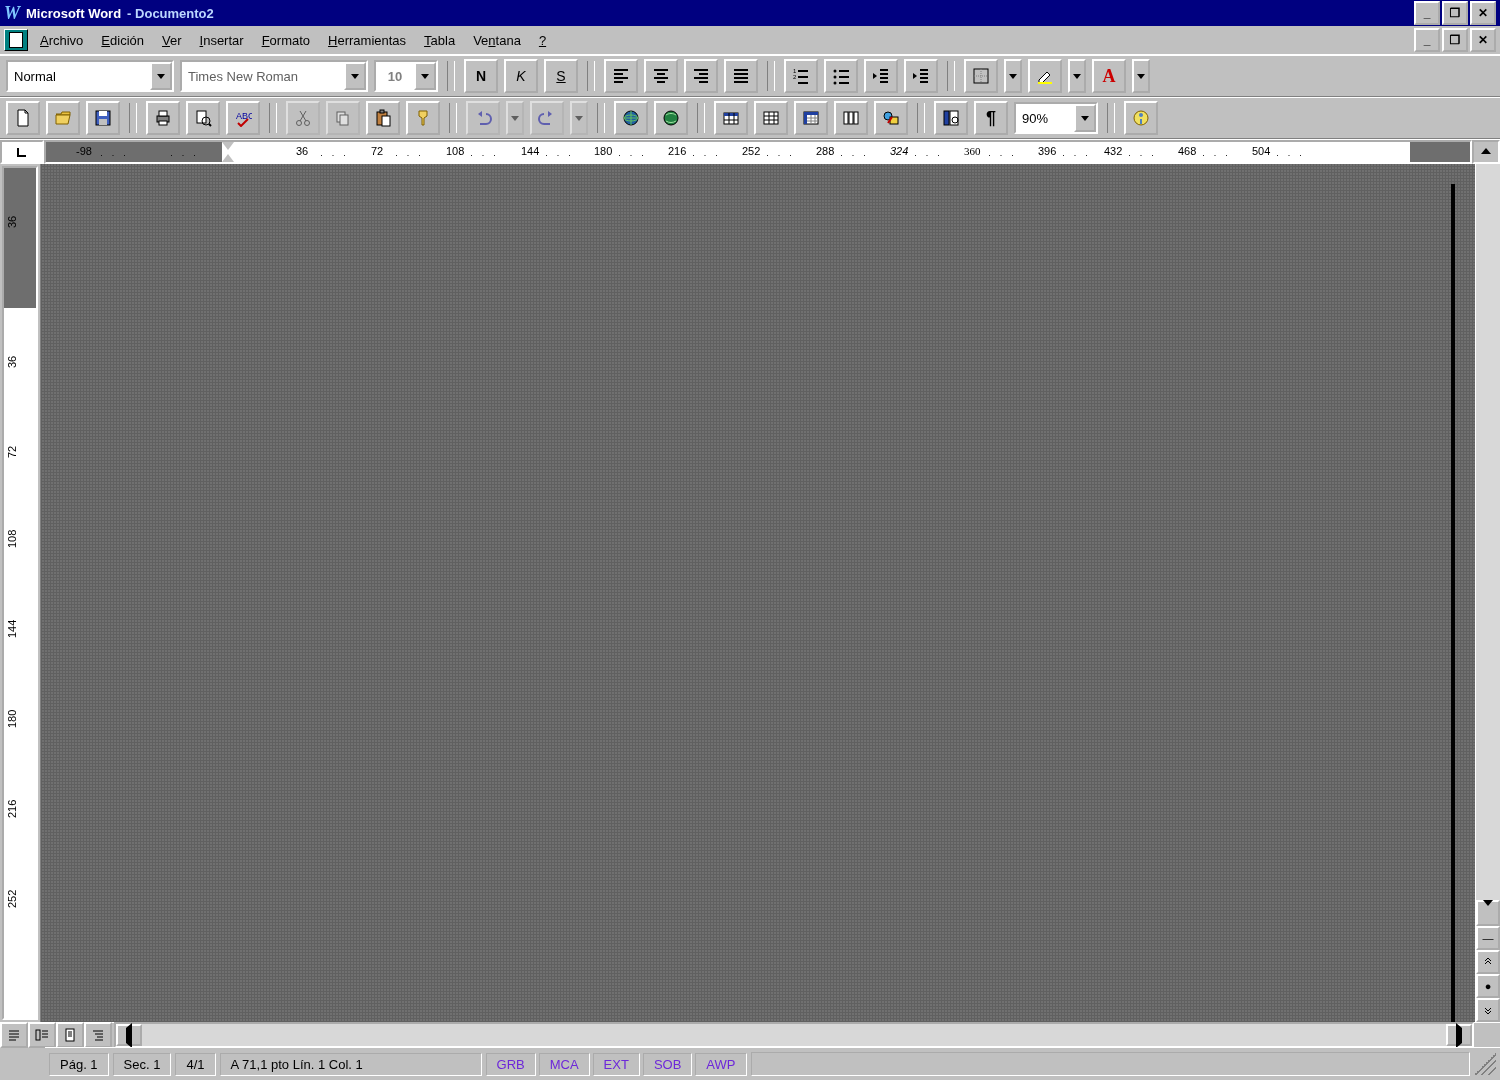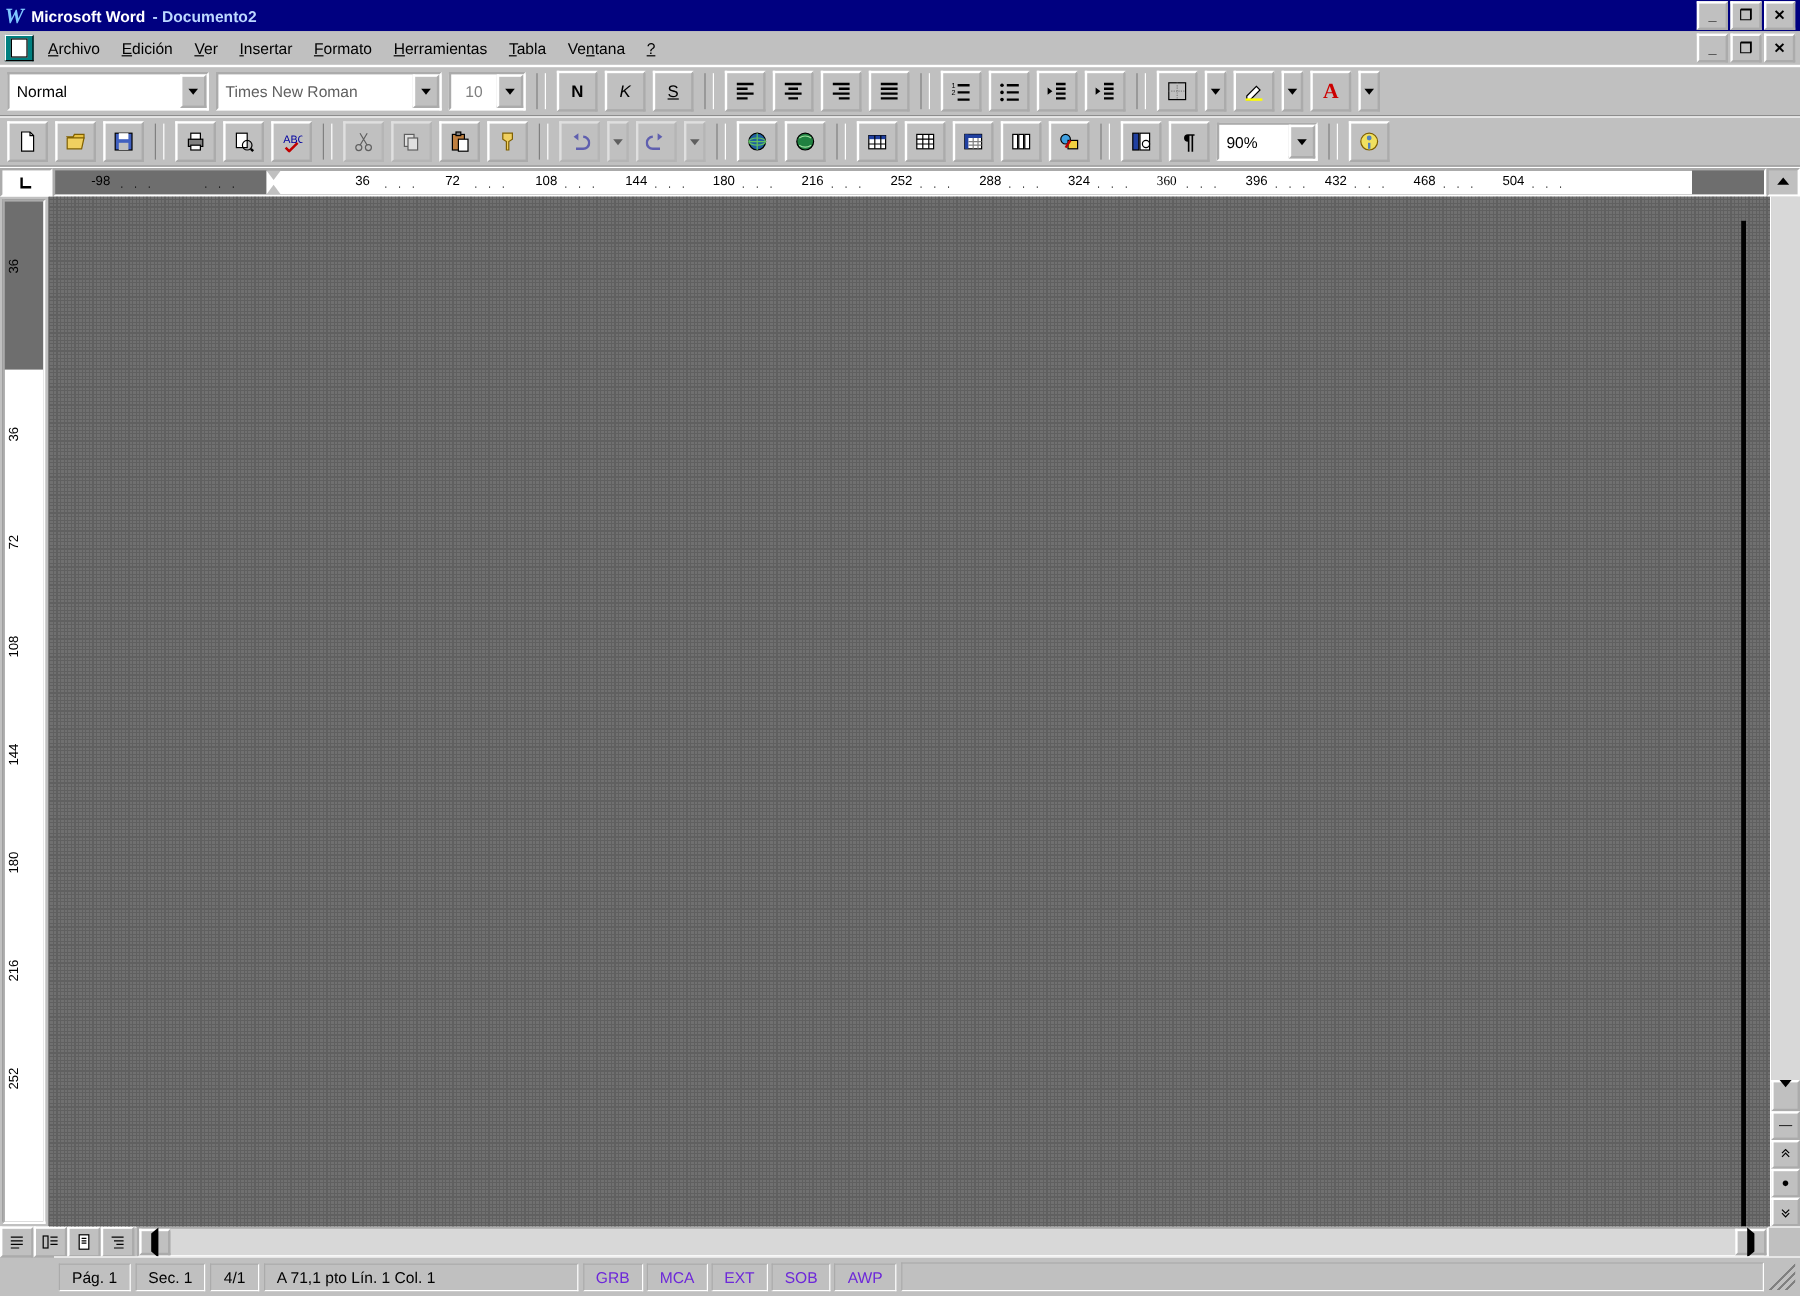--- a/index.html
+++ b/index.html
@@ -24,21 +24,21 @@
   .toolbar{background:#c0c0c0;display:flex;align-items:center;height:36px;border-top:1px solid #fff;border-bottom:1px solid #808080;padding:2px 6px;gap:6px;}
   .tb-btn{width:30px;height:30px;border:2px outset #fff;background:#c0c0c0;display:flex;align-items:center;justify-content:center;cursor:default;font-size:14px;}
   .tb-btn svg{width:18px;height:18px;}
   .tb-sep{width:6px;height:30px;border-left:1px solid #808080;border-right:1px solid #fff;margin:0 3px;}
   .drop-arrow{width:14px;height:30px;border:2px outset #fff;background:#c0c0c0;display:flex;align-items:center;justify-content:center;}
   .drop-arrow::before{content:"";border-left:4px solid transparent;border-right:4px solid transparent;border-top:5px solid #000;}
   .combo{display:flex;height:28px;border:2px inset #fff;background:#fff;align-items:center;}
   .combo .txt{padding:0 6px;min-width:80px;}
   .combo .drop{width:18px;height:24px;background:#c0c0c0;border:2px outset #fff;display:flex;align-items:center;justify-content:center;}
   .combo .drop::before{content:"";border-left:4px solid transparent;border-right:4px solid transparent;border-top:5px solid #000;}
-  .combo.small .txt{min-width:26px;text-align:center;color:#808080;}
+  .combo.small .txt{min-width:26px;text-align:center;color:#808080;font-weight:bold;}
   .combo.font .txt{min-width:150px;color:#606060;}
   .combo.style .txt{min-width:130px;}
   .combo.zoom .txt{min-width:46px;}
   
   .ruler-row{display:flex;height:24px;background:#c0c0c0;border-top:1px solid #fff;}
   .ruler-corner{width:40px;border:2px inset #fff;background:#fff;display:flex;align-items:center;justify-content:center;font-size:11px;}
   .hruler{flex:1;border:2px inset #fff;background:#6e6e6e;position:relative;color:#000;font-size:11px;display:flex;align-items:center;overflow:hidden;}
   .hruler .white{position:absolute;left:176px;right:60px;top:0;bottom:0;background:#fff;}
   .hruler .ticklabel{position:absolute;top:3px;font-size:11px;color:#000;}
   .hruler .dots{position:absolute;top:8px;color:#000;letter-spacing:3px;font-size:9px;}
@@ -384,21 +384,21 @@
       <span class="ticklabel" style="left: 475px;">144</span>
       <span class="dots" style="left: 499px;">· · ·</span>
       <span class="ticklabel" style="left: 548px;">180</span>
       <span class="dots" style="left: 572px;">· · ·</span>
       <span class="ticklabel" style="left: 622px;">216</span>
       <span class="dots" style="left: 646px;">· · ·</span>
       <span class="ticklabel" style="left: 696px;">252</span>
       <span class="dots" style="left: 720px;">· · ·</span>
       <span class="ticklabel" style="left: 770px;">288</span>
       <span class="dots" style="left: 794px;">· · ·</span>
-      <span class="ticklabel" style="left: 844px;">324</span>
+      <span class="ticklabel" style="left: 844px; font-style: italic;">324</span>
       <span class="dots" style="left: 868px;">· · ·</span>
       <span class="ticklabel" style="left: 918px; font-family: Liberation Serif, serif;">360</span>
       <span class="dots" style="left: 942px;">· · ·</span>
       <span class="ticklabel" style="left: 992px;">396</span>
       <span class="dots" style="left: 1016px;">· · ·</span>
       <span class="ticklabel" style="left: 1058px;">432</span>
       <span class="dots" style="left: 1082px;">· · ·</span>
       <span class="ticklabel" style="left: 1132px;">468</span>
       <span class="dots" style="left: 1156px;">· · ·</span>
       <span class="ticklabel" style="left: 1206px;">504</span>

